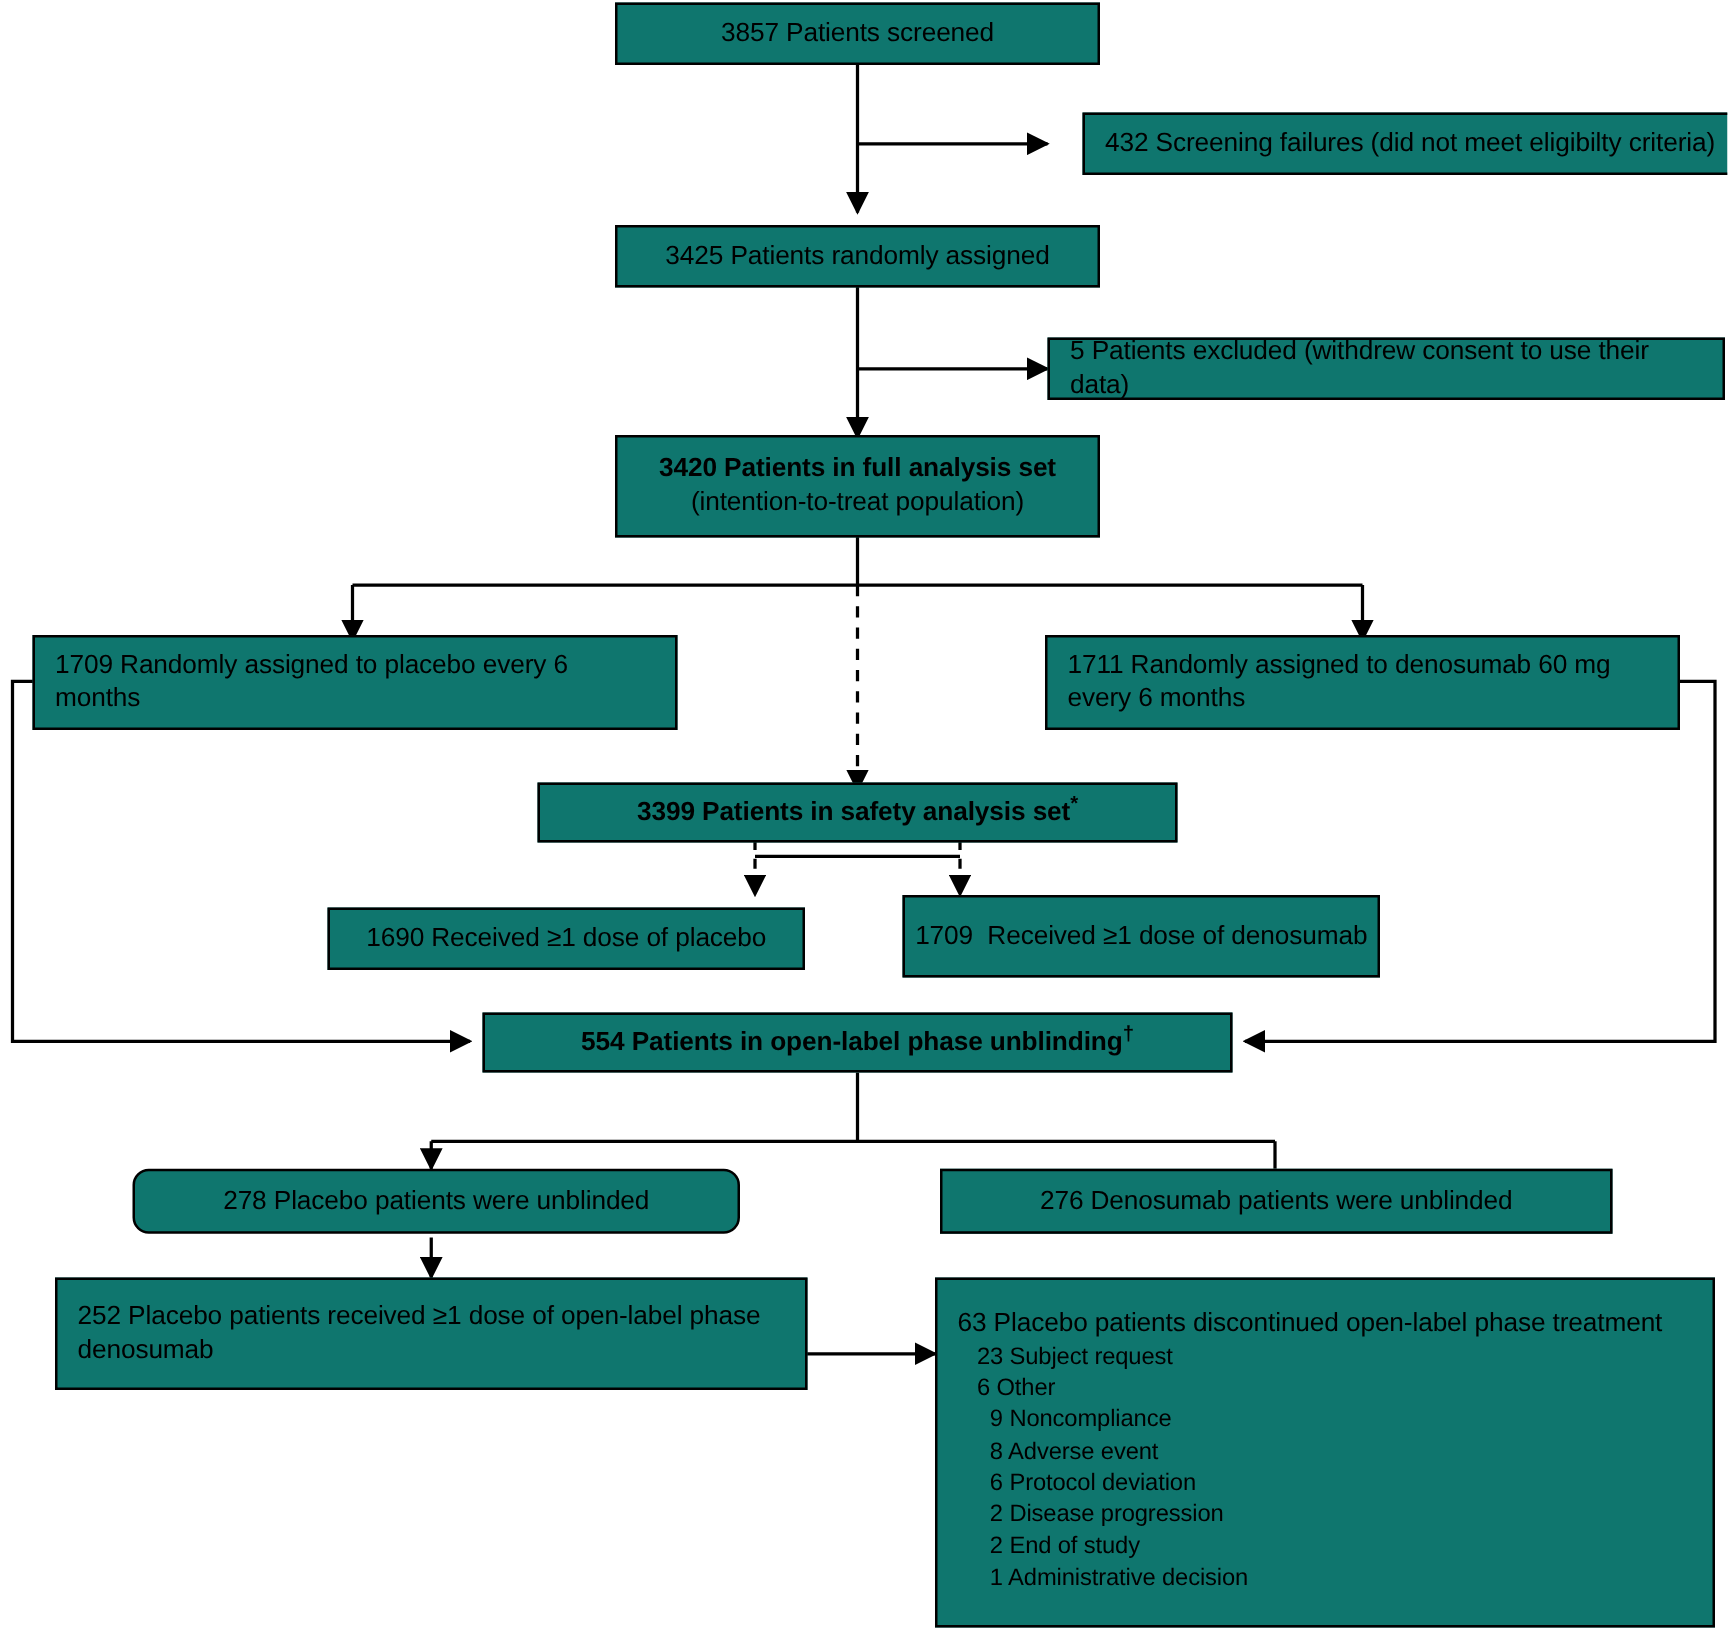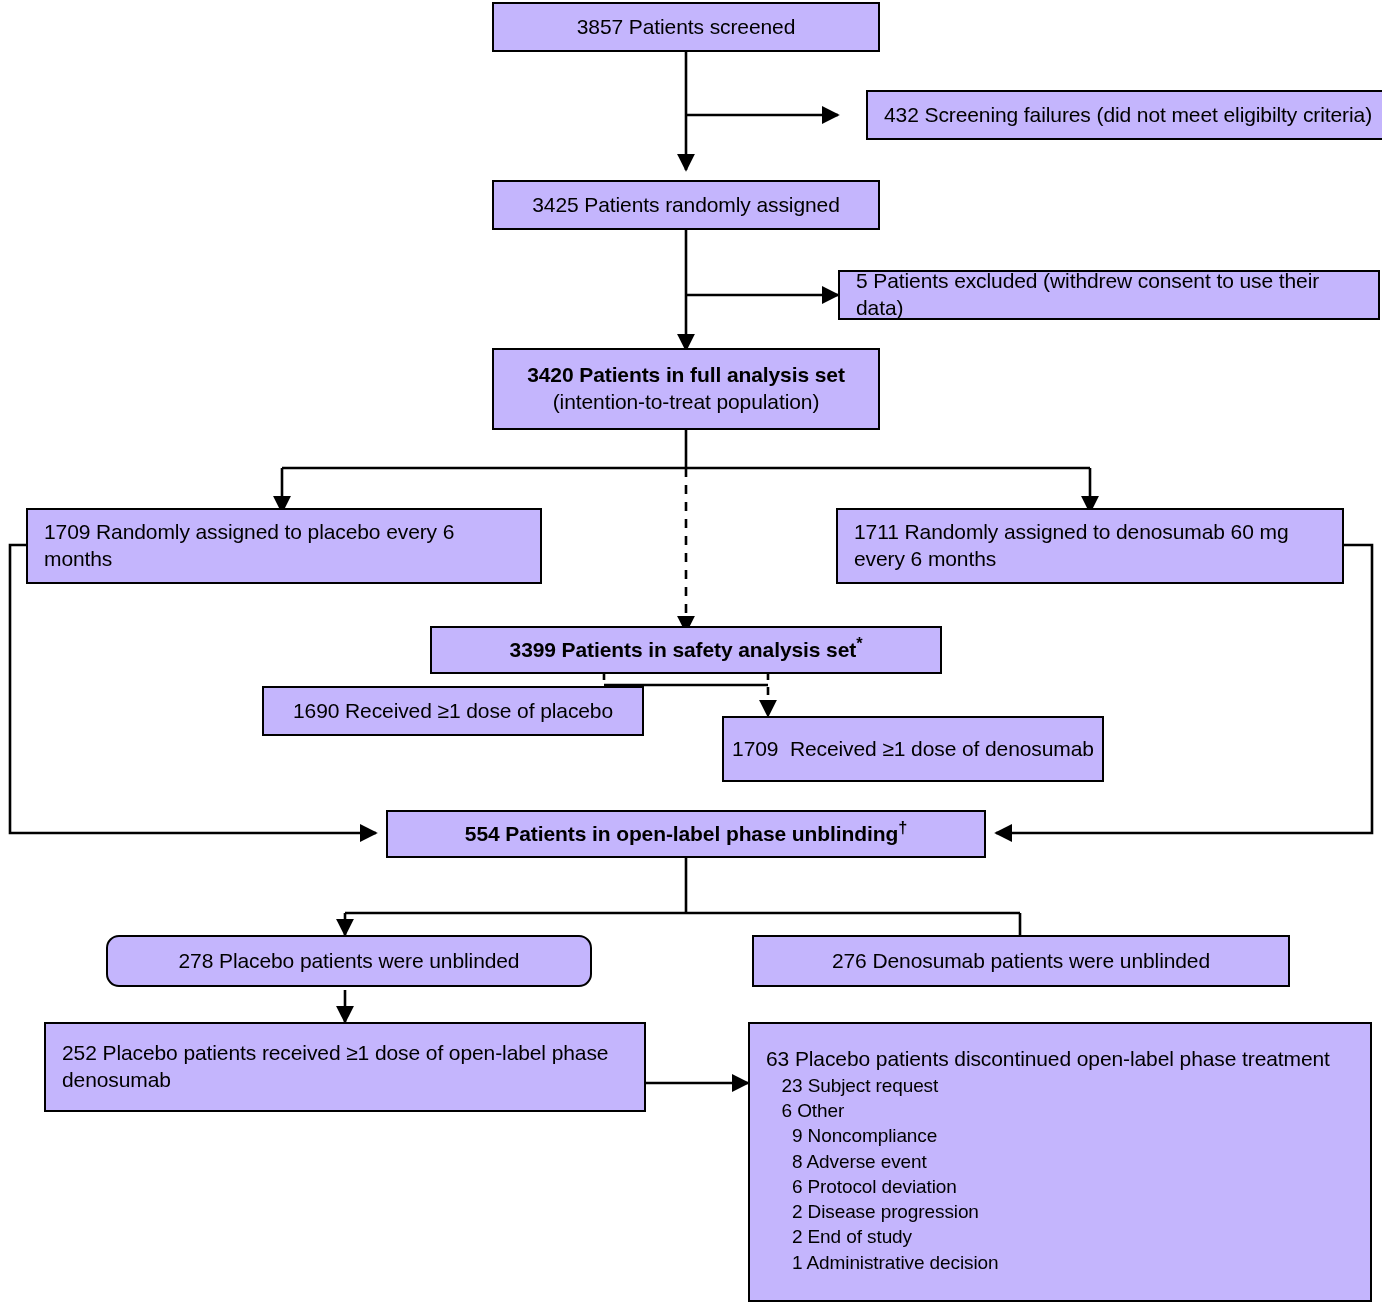--- a/index.html
+++ b/index.html
@@ -21,21 +21,21 @@
     left: 0;
     top: 0;
     width: 1382px;
     height: 1304px;
     pointer-events: none;
   }
   .node {
     position: absolute;
     box-sizing: border-box;
     border: 2px solid #000000;
-    background: #c4b5fd;
+    background: #0f766e;
     display: flex;
     flex-direction: column;
     justify-content: center;
     font-size: 21px;
     line-height: 1.28;
     letter-spacing: -0.1px;
     z-index: 2;
   }
   .node.center { align-items: center; text-align: center; }
   .node.left   { align-items: flex-start; text-align: left; }
@@ -129,21 +129,21 @@
   </div>
 
   <div class="node left pad-l" style="left:836px; top:508px; width:508px; height:76px;">
     <span>1711 Randomly assigned to denosumab 60 mg every 6 months</span>
   </div>
 
   <div class="node center pad-c" style="left:430px; top:626px; width:512px; height:48px;">
     <span><span class="bold">3399 Patients in safety analysis set</span><span class="sup bold">*</span></span>
   </div>
 
-  <div class="node center pad-c" style="left:262px; top:686px; width:382px; height:50px;">
+  <div class="node center pad-c" style="left:262px; top:726px; width:382px; height:50px;">
     <span>1690 Received ≥1 dose of placebo</span>
   </div>
 
   <div class="node center pad-c" style="left:722px; top:716px; width:382px; height:66px;">
     <span class="lead-line">1709  Received ≥1 dose of denosumab</span>
   </div>
 
   <div class="node center pad-c" style="left:386px; top:810px; width:600px; height:48px;">
     <span><span class="bold">554 Patients in open-label phase unblinding</span><span class="sup bold">†</span></span>
   </div>

